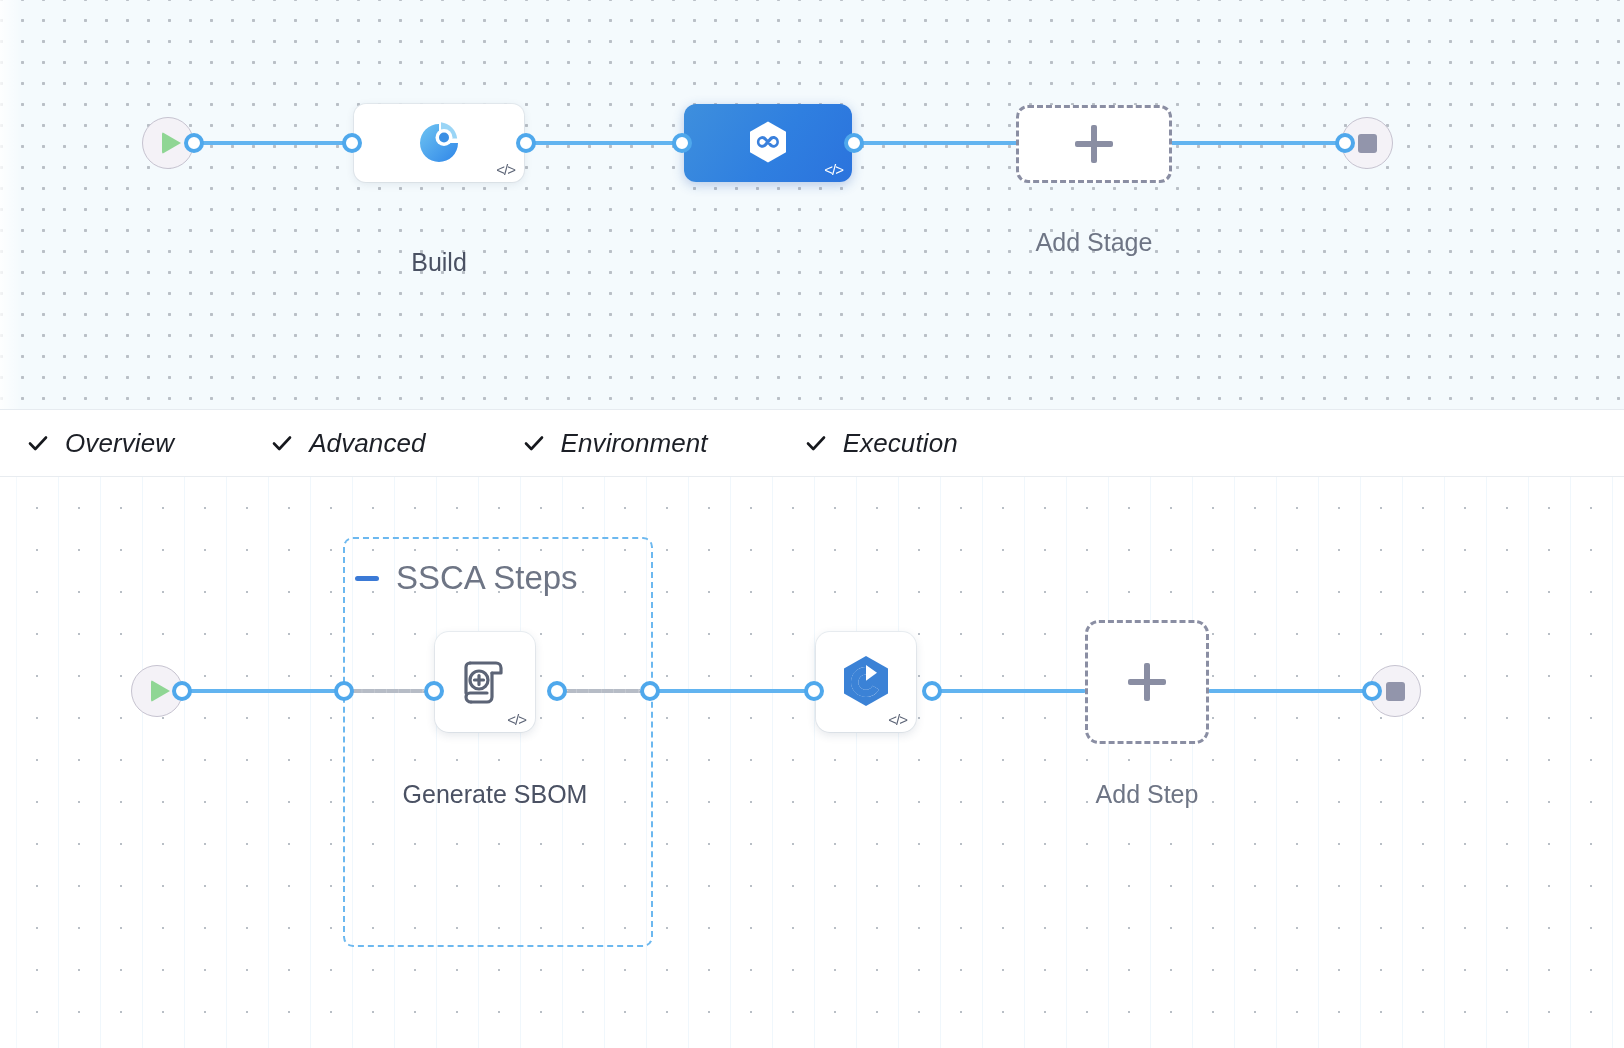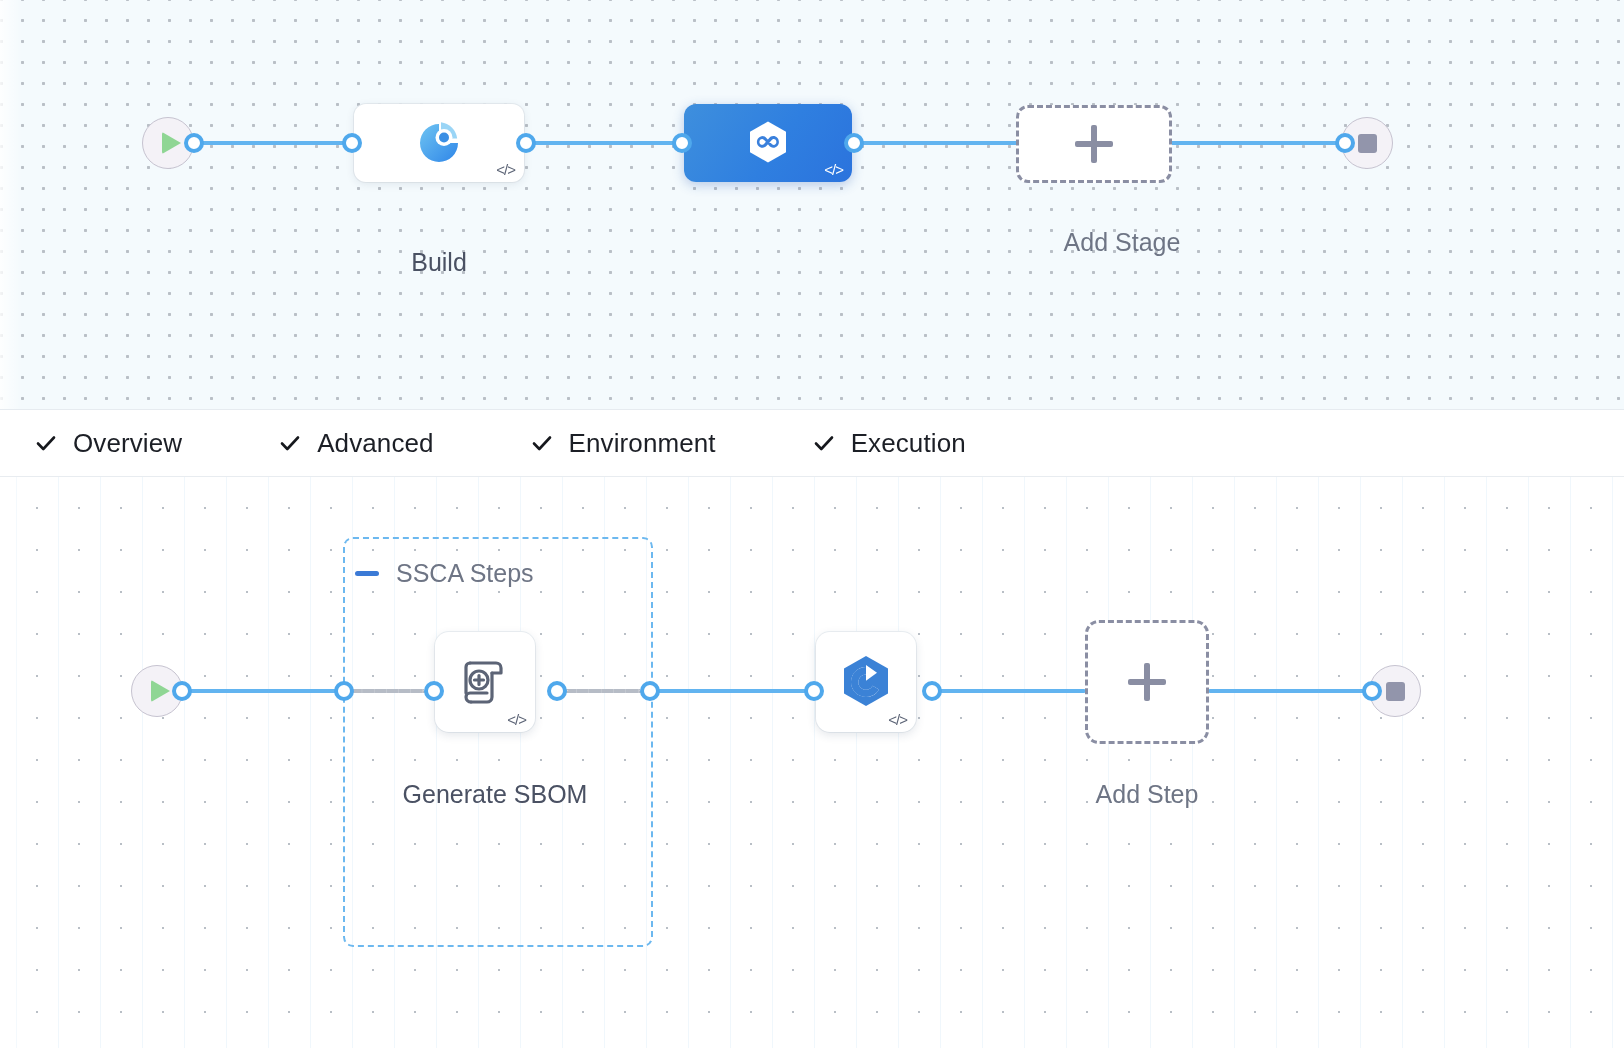--- a/index.html
+++ b/index.html
@@ -52,21 +52,22 @@
 
   
   #tab-bar {
     position: absolute;
     left: 0; top: 410px;
     width: 1624px; height: 67px;
     background: #ffffff;
     border-bottom: 1px solid #e8ecf0;
     display: flex;
     align-items: center;
-    padding-left: 28px;
+    padding-left: 20px;
+    font-style: italic;
   }
   .tab {
     display: flex; align-items: center; gap: 15px;
     height: 67px;
     padding: 0 6px;
     margin-right: 84px;
     position: relative;
     cursor: pointer;
     white-space: nowrap;
   }
@@ -216,21 +217,21 @@
     display: flex; align-items: center; gap: 17px;
     z-index: 3;
     cursor: pointer;
   }
   .collapse-dash {
     width: 24px; height: 5px;
     background: #3b7ad6;
     border-radius: 3px;
   }
   #ssca-group-title {
-    font-size: 25px;
+    font-size: 33px;
     color: #6e7585;
   }
 </style>
 </head>
 <body>
 
 <div id="stage-canvas">
 
   <div class="link" style="left:186px; top:141px; width:176px;"></div>
   <div class="link" style="left:512px; top:141px; width:190px;"></div>
@@ -267,21 +268,21 @@
       <path d="M19.5 18.2c-3.1 0-5.6 2.6-5.6 5.8s2.5 5.8 5.6 5.8c1.9 0 3.1-.9 4.3-2.2l2.1-2.4 2.2-2.5c1-1.1 1.7-1.6 2.6-1.6 1.5 0 2.7 1.3 2.7 2.9s-1.2 2.9-2.7 2.9c-.9 0-1.6-.5-2.6-1.6l-1.4-1.6-2 2.3 1.3 1.5c1.2 1.3 2.4 2.2 4.3 2.2 3.1 0 5.6-2.6 5.6-5.8s-2.5-5.8-5.6-5.8c-1.9 0-3.1.9-4.3 2.2l-2.2 2.5-2.1 2.4c-1 1.1-1.7 1.6-2.6 1.6-1.5 0-2.7-1.3-2.7-2.9s1.2-2.9 2.7-2.9c.9 0 1.6.5 2.6 1.6l1.3 1.5 2-2.3-1.4-1.6c-1.2-1.3-2.4-2.2-4.3-2.2z" fill="#3a80dc"></path>
     </svg>
     <span class="code-badge">&lt;/&gt;</span>
   </div>
   <div class="port" style="left:672px; top:133px;"></div>
   <div class="port" style="left:844px; top:133px;"></div>
 
   <div class="stage-node ghost" style="left:1016px; top:105px; width:156px;">
     <span class="plus-glyph"></span>
   </div>
-  <div class="node-label muted" style="left:1022px; top:222px; width:200px;">Add Stage</div>
+  <div class="node-label muted" style="left:994px; top:222px; width:200px;">Add Stage</div>
 
   <div class="terminal" style="left:1341px; top:117px;">
     <span class="stop-sq"></span>
   </div>
   <div class="port" style="left:1335px; top:133px;"></div>
 </div>
 
 <div id="tab-bar">
 
   <div class="tab">

